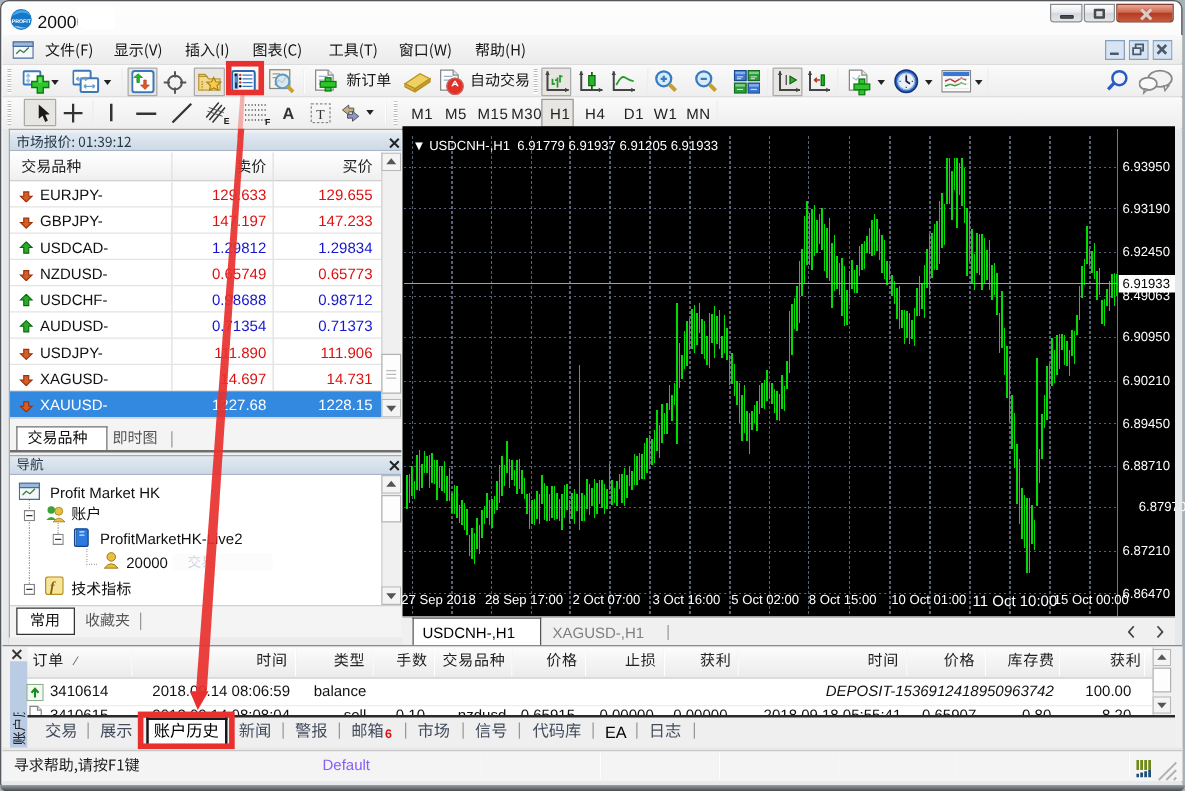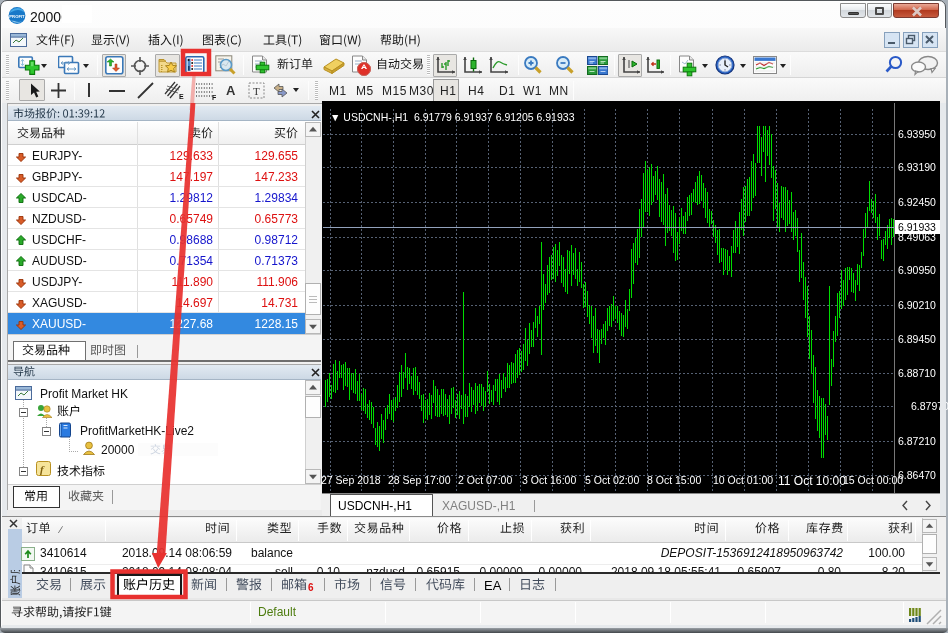--- a/index.html
+++ b/index.html
@@ -697,21 +697,21 @@
 <div style="position:absolute;left:308px;top:582px;font-size:10px;color:#dd1111;white-space:pre;font-weight:bold;">6</div>
 <div style="position:absolute;left:117px;top:574px;width:65px;height:24px;background:#fff;border:2px solid #181818;border-bottom:none;"></div>
 <svg style="position:absolute;left:123px;top:578px;overflow:visible" width="54" height="16">
       <path d="M2.8 2.5V6.2C2.8 7.9 2.6 10.3 0.5 11.6C0.7 11.7 0.9 12 1 12.1C3.3 10.6 3.5 8.2 3.5 6.2V2.5ZM3.2 9.5C3.8 10.2 4.5 11.2 4.8 11.8L5.5 11.3C5.2 10.7 4.4 9.8 3.8 9ZM1.1 0.9V8.9H1.9V1.7H4.4V8.8H5.2V0.9ZM10.9 0.8C10.3 2.1 9.2 3.4 8 4.2C8.2 4.4 8.6 4.7 8.7 4.9C9.9 4 11.1 2.6 11.8 1.1ZM6.5 12.3C6.7 12.1 7.1 12 9.6 10.9C9.5 10.7 9.5 10.3 9.5 10.1L7.6 10.8V6.2H8.7C9.2 8.7 10.3 10.8 11.9 11.9C12 11.7 12.3 11.3 12.5 11.2C11.1 10.2 10.1 8.4 9.6 6.2H12.3V5.3H7.6V0.5H6.7V5.3H5.5V6.2H6.7V10.6C6.7 11.2 6.3 11.4 6.1 11.5C6.3 11.7 6.4 12.1 6.5 12.3Z M16.2 3.2H23V5.8H16.2L16.2 5.1ZM18.7 0.4C19 1 19.3 1.7 19.4 2.3H15.2V5.1C15.2 7.1 15 9.8 13.4 11.7C13.7 11.8 14.1 12.1 14.3 12.3C15.6 10.7 16 8.6 16.2 6.7H23V7.6H24V2.3H19.9L20.5 2.1C20.3 1.6 20 0.8 19.7 0.2Z M27.5 0.9V5C27.5 7 27.4 9.7 26.5 11.6C26.7 11.7 27.1 12 27.3 12.2C28.3 10.1 28.5 7.1 28.5 5V1.8H38.3V0.9ZM32.4 2.5C32.4 3.2 32.4 4 32.3 4.7H29.3V5.6H32.3C32 8.1 31.3 10.2 28.8 11.4C29 11.6 29.3 11.9 29.4 12.2C32.1 10.8 33 8.4 33.3 5.6H36.6C36.5 9.2 36.2 10.6 35.9 10.9C35.7 11.1 35.6 11.1 35.3 11.1C35 11.1 34.2 11.1 33.4 11C33.6 11.3 33.7 11.7 33.7 12C34.5 12 35.3 12 35.7 12C36.2 12 36.4 11.9 36.7 11.5C37.2 11 37.4 9.4 37.6 5.1C37.6 5 37.6 4.7 37.6 4.7H33.3C33.4 4 33.4 3.2 33.4 2.5Z M41.5 3.2H45V5.7H41.5ZM46 3.2H49.5V5.7H46ZM42.1 7.1 41.2 7.4C41.7 8.5 42.4 9.3 43.2 10C42.4 10.5 41.2 11 39.6 11.3C39.8 11.6 40 12 40.1 12.2C41.9 11.8 43.1 11.2 44 10.6C45.7 11.6 48.1 12 51.1 12.2C51.1 11.9 51.3 11.4 51.5 11.2C48.6 11.1 46.4 10.8 44.8 9.9C45.6 8.9 45.9 7.8 46 6.6H50.5V2.3H46V0.3H45V2.3H40.6V6.6H45C44.9 7.6 44.7 8.6 43.9 9.4C43.2 8.8 42.6 8 42.1 7.1Z" fill="#000"></path>
     </svg>
 <div style="position:absolute;left:2px;top:598px;width:944px;height:2px;background:#e8e8e8;"></div>
 <div style="position:absolute;left:2px;top:600px;width:944px;height:25px;background:#f4f4f4;border-top:1px solid #c8c8c8;"></div>
 <svg style="position:absolute;left:11px;top:606px;overflow:visible" width="103" height="15">
       <path d="M3.1 7.8C3.7 8.4 4.5 9.3 4.8 9.8L5.5 9.3C5.2 8.7 4.5 7.9 3.8 7.4ZM7.8 5.3V6.4H0.8V7.3H7.8V10C7.8 10.2 7.8 10.2 7.6 10.2C7.4 10.2 6.6 10.3 5.8 10.2C5.9 10.5 6 10.9 6.1 11.1C7.2 11.1 7.8 11.1 8.2 11C8.7 10.8 8.8 10.6 8.8 10V7.3H11.5V6.4H8.8V5.3ZM2.4 2.6V3.3H8.9V4.5H2V5.2H9.8V0.8H2V1.5H8.9V2.6Z M13.4 4.3C14.2 5 15 6 15.4 6.6L16.1 6.1C15.7 5.4 14.8 4.5 14.1 3.8ZM12.5 9.3 13.1 10.1C14.3 9.4 16 8.4 17.5 7.4V10.1C17.5 10.3 17.4 10.4 17.2 10.4C17 10.4 16.2 10.4 15.4 10.3C15.5 10.6 15.6 11 15.7 11.3C16.8 11.3 17.5 11.3 17.9 11.1C18.3 11 18.4 10.7 18.4 10.1V5.3C19.5 7.5 21 9.3 22.9 10.3C23.1 10 23.4 9.7 23.6 9.5C22.3 8.9 21.2 7.9 20.2 6.7C21 6 22 5.1 22.8 4.2L22 3.7C21.4 4.4 20.5 5.4 19.8 6.1C19.2 5.2 18.8 4.3 18.4 3.3V3.1H23.3V2.3H21.8L22.3 1.7C21.8 1.3 20.8 0.7 20.1 0.3L19.5 0.9C20.3 1.3 21.2 1.8 21.7 2.3H18.4V0.3H17.5V2.3H12.8V3.1H17.5V6.5C15.7 7.5 13.7 8.6 12.5 9.3Z M27.3 0.2V1.2H24.8V1.9H27.3V2.8H25V3.5H27.3V3.8C27.3 4 27.3 4.2 27.2 4.4H24.6V5.2H26.8C26.5 5.7 25.8 6.2 24.8 6.6C25 6.8 25.3 7 25.5 7.2C26.8 6.7 27.5 5.9 27.9 5.2H30.5V4.4H28.1C28.2 4.2 28.2 4 28.2 3.8V3.5H30.2V2.8H28.2V1.9H30.4V1.2H28.2V0.2ZM31 0.7V6.7H31.9V1.5H33.9C33.6 2 33.2 2.6 32.8 3.2C33.9 3.8 34.3 4.3 34.3 4.7C34.3 5 34.2 5.1 34 5.2C33.8 5.3 33.6 5.3 33.5 5.3C33.1 5.4 32.7 5.4 32.2 5.3C32.3 5.5 32.4 5.8 32.4 6.1C32.9 6.1 33.4 6.1 33.8 6.1C34.1 6 34.4 6 34.6 5.9C35 5.7 35.2 5.3 35.1 4.8C35.1 4.2 34.8 3.7 33.8 3C34.3 2.4 34.8 1.7 35.3 1.1L34.6 0.7L34.5 0.7ZM25.8 7.2V10.6H26.7V8H29.5V11.3H30.4V8H33.5V9.6C33.5 9.8 33.4 9.8 33.2 9.8C33 9.8 32.3 9.8 31.5 9.8C31.7 10 31.8 10.4 31.9 10.6C32.9 10.6 33.5 10.6 33.9 10.5C34.3 10.3 34.4 10.1 34.4 9.6V7.2H30.4V6.2H29.5V7.2Z M43.6 0.2C43.6 1.2 43.6 2.1 43.6 3H41.6V3.8H43.5C43.4 6.7 42.8 9.2 40.5 10.6C40.7 10.8 41 11.1 41.1 11.3C43.6 9.7 44.2 7 44.4 3.8H46.3C46.2 8.2 46 9.8 45.7 10.2C45.6 10.3 45.5 10.4 45.3 10.4C45 10.4 44.4 10.4 43.7 10.3C43.9 10.5 44 10.9 44 11.2C44.6 11.2 45.3 11.2 45.6 11.2C46 11.1 46.3 11 46.5 10.7C46.9 10.2 47 8.5 47.1 3.4C47.1 3.3 47.1 3 47.1 3H44.4C44.5 2.1 44.5 1.2 44.5 0.2ZM36.4 9.2 36.6 10.1C38 9.8 40 9.3 41.9 8.9L41.9 8L41.2 8.2V0.8H37.3V9ZM38.1 8.8V6.8H40.3V8.4ZM38.1 4.2H40.3V6H38.1ZM38.1 3.4V1.6H40.3V3.4Z M48.9 12.6C50 12.1 50.7 11.2 50.7 10.1C50.7 9.3 50.3 8.8 49.7 8.8C49.3 8.8 48.9 9.1 48.9 9.6C48.9 10.1 49.3 10.3 49.7 10.3L49.8 10.3C49.8 11.1 49.4 11.6 48.6 12Z M52.6 1.1C53.2 1.6 54 2.4 54.4 2.9L55 2.3C54.6 1.8 53.8 1 53.2 0.5ZM51.8 4V4.9H53.6V9.3C53.6 9.8 53.3 10.2 53.1 10.3C53.2 10.5 53.5 10.8 53.5 11.1C53.7 10.8 54 10.6 56.1 9C56 8.8 55.8 8.5 55.8 8.2L54.5 9.2V4ZM57.3 7.8H61V8.8H57.3ZM57.3 7.1V6.2H61V7.1ZM58.7 0.2V1.2H55.9V1.9H58.7V2.6H56.2V3.3H58.7V4.1H55.6V4.8H62.9V4.1H59.6V3.3H62.1V2.6H59.6V1.9H62.5V1.2H59.6V0.2ZM56.4 5.5V11.3H57.3V9.4H61V10.3C61 10.4 61 10.5 60.8 10.5C60.6 10.5 60.1 10.5 59.5 10.5C59.6 10.7 59.7 11 59.7 11.2C60.6 11.2 61.1 11.2 61.5 11.1C61.8 11 61.9 10.7 61.9 10.3V5.5Z M72.6 5.8C72.4 6.9 72 7.8 71.4 8.5C70.8 8.2 70.1 7.8 69.5 7.5C69.8 7 70.1 6.4 70.3 5.8ZM68.3 7.8C69.1 8.2 70 8.7 70.8 9.1C70 9.8 69 10.2 67.6 10.5C67.8 10.7 68 11.1 68.1 11.3C69.6 10.9 70.7 10.4 71.6 9.6C72.6 10.2 73.5 10.8 74.1 11.3L74.8 10.6C74.1 10.1 73.2 9.5 72.2 9C72.9 8.1 73.3 7.1 73.6 5.8H74.8V5H70.7C70.9 4.4 71.1 3.8 71.3 3.2L70.4 3.1C70.2 3.6 70 4.3 69.7 5H67.6V5.8H69.4C69 6.5 68.7 7.2 68.3 7.8ZM67.9 1.8V4.1H68.8V2.6H73.8V4.1H74.7V1.8H71.9C71.7 1.3 71.5 0.7 71.4 0.2L70.5 0.3C70.6 0.8 70.8 1.3 70.9 1.8ZM65.5 0.2V2.7H63.8V3.5H65.5V6.5L63.7 7L63.9 7.9L65.5 7.4V10.2C65.5 10.4 65.4 10.5 65.2 10.5C65.1 10.5 64.6 10.5 64 10.5C64.2 10.7 64.3 11.1 64.3 11.3C65.1 11.3 65.6 11.3 65.9 11.1C66.2 11 66.3 10.7 66.3 10.2V7.1L67.9 6.6L67.7 5.8L66.3 6.2V3.5H67.6V2.7H66.3V0.2Z M76.5 10.3H77.7V6.4H81V5.4H77.7V2.5H81.6V1.5H76.5Z M83 10.3H87.8V9.4H86.1V1.5H85.2C84.8 1.8 84.2 2 83.4 2.1V2.8H85V9.4H83Z M89.2 6.2V7H90.6V9.3C90.6 9.9 90.2 10.3 90 10.5C90.2 10.6 90.4 10.9 90.5 11.1C90.7 10.9 90.9 10.7 92.8 9.4C92.7 9.2 92.6 8.9 92.5 8.7L91.4 9.5V7H92.7V6.2H91.4V4.5H92.6V3.7H89.7C90 3.3 90.3 2.9 90.5 2.4H92.6V1.6H90.9C91 1.2 91.2 0.8 91.3 0.4L90.5 0.2C90.2 1.4 89.6 2.6 88.9 3.4C89.1 3.5 89.4 3.9 89.5 4.1L89.7 3.8V4.5H90.6V6.2ZM95.6 1.2V1.8H97V2.8H95.3V3.5H97V4.5H95.6V5.1H97V6.1H95.5V6.8H97V7.8H95.2V8.5H97V9.9H97.7V8.5H99.9V7.8H97.7V6.8H99.7V6.1H97.7V5.1H99.5V3.5H100.2V2.8H99.5V1.2H97.7V0.3H97V1.2ZM97.7 3.5H98.8V4.5H97.7ZM97.7 2.8V1.8H98.8V2.8ZM93 5.4C93 5.4 93.1 5.3 93.2 5.2H94.5C94.4 6.2 94.2 7 94 7.8C93.8 7.4 93.7 6.9 93.5 6.3L92.9 6.6C93.1 7.4 93.4 8.1 93.7 8.7C93.3 9.6 92.8 10.3 92.1 10.7C92.2 10.9 92.4 11.1 92.5 11.3C93.2 10.9 93.8 10.2 94.2 9.4C95.2 10.8 96.7 11.1 98.4 11.1H99.9C100 10.9 100.1 10.5 100.2 10.3C99.8 10.3 98.7 10.3 98.4 10.3C96.9 10.3 95.5 10 94.5 8.7C94.9 7.6 95.1 6.2 95.2 4.5L94.8 4.4L94.7 4.5H93.9C94.4 3.5 94.9 2.3 95.3 1.2L94.8 0.8L94.6 0.9H92.9V1.8H94.3C93.9 2.8 93.5 3.8 93.3 4.1C93.1 4.4 92.9 4.8 92.7 4.8C92.8 5 93 5.3 93 5.4Z" fill="#222"></path>
     </svg>
-<div style="position:absolute;left:258px;top:605px;font-size:12px;color:#4d7c0f;white-space:pre;">Default</div>
+<div style="position:absolute;left:258px;top:605px;font-size:12px;color:#8b5cf6;white-space:pre;">Default</div>
 <div style="position:absolute;left:250px;top:602px;width:1px;height:21px;background:#d8d8d8;border-right:1px solid #fff"></div>
 <div style="position:absolute;left:385px;top:602px;width:1px;height:21px;background:#d8d8d8;border-right:1px solid #fff"></div>
 <div style="position:absolute;left:480px;top:602px;width:1px;height:21px;background:#d8d8d8;border-right:1px solid #fff"></div>
 <div style="position:absolute;left:575px;top:602px;width:1px;height:21px;background:#d8d8d8;border-right:1px solid #fff"></div>
 <div style="position:absolute;left:670px;top:602px;width:1px;height:21px;background:#d8d8d8;border-right:1px solid #fff"></div>
 <div style="position:absolute;left:765px;top:602px;width:1px;height:21px;background:#d8d8d8;border-right:1px solid #fff"></div>
 <div style="position:absolute;left:903px;top:602px;width:1px;height:21px;background:#d8d8d8;border-right:1px solid #fff"></div>
 <svg style="position:absolute;left:909px;top:608px" width="13" height="14">
       <g fill="#6f8818">
         <rect x="0" y="0" width="2.2" height="8"></rect>

